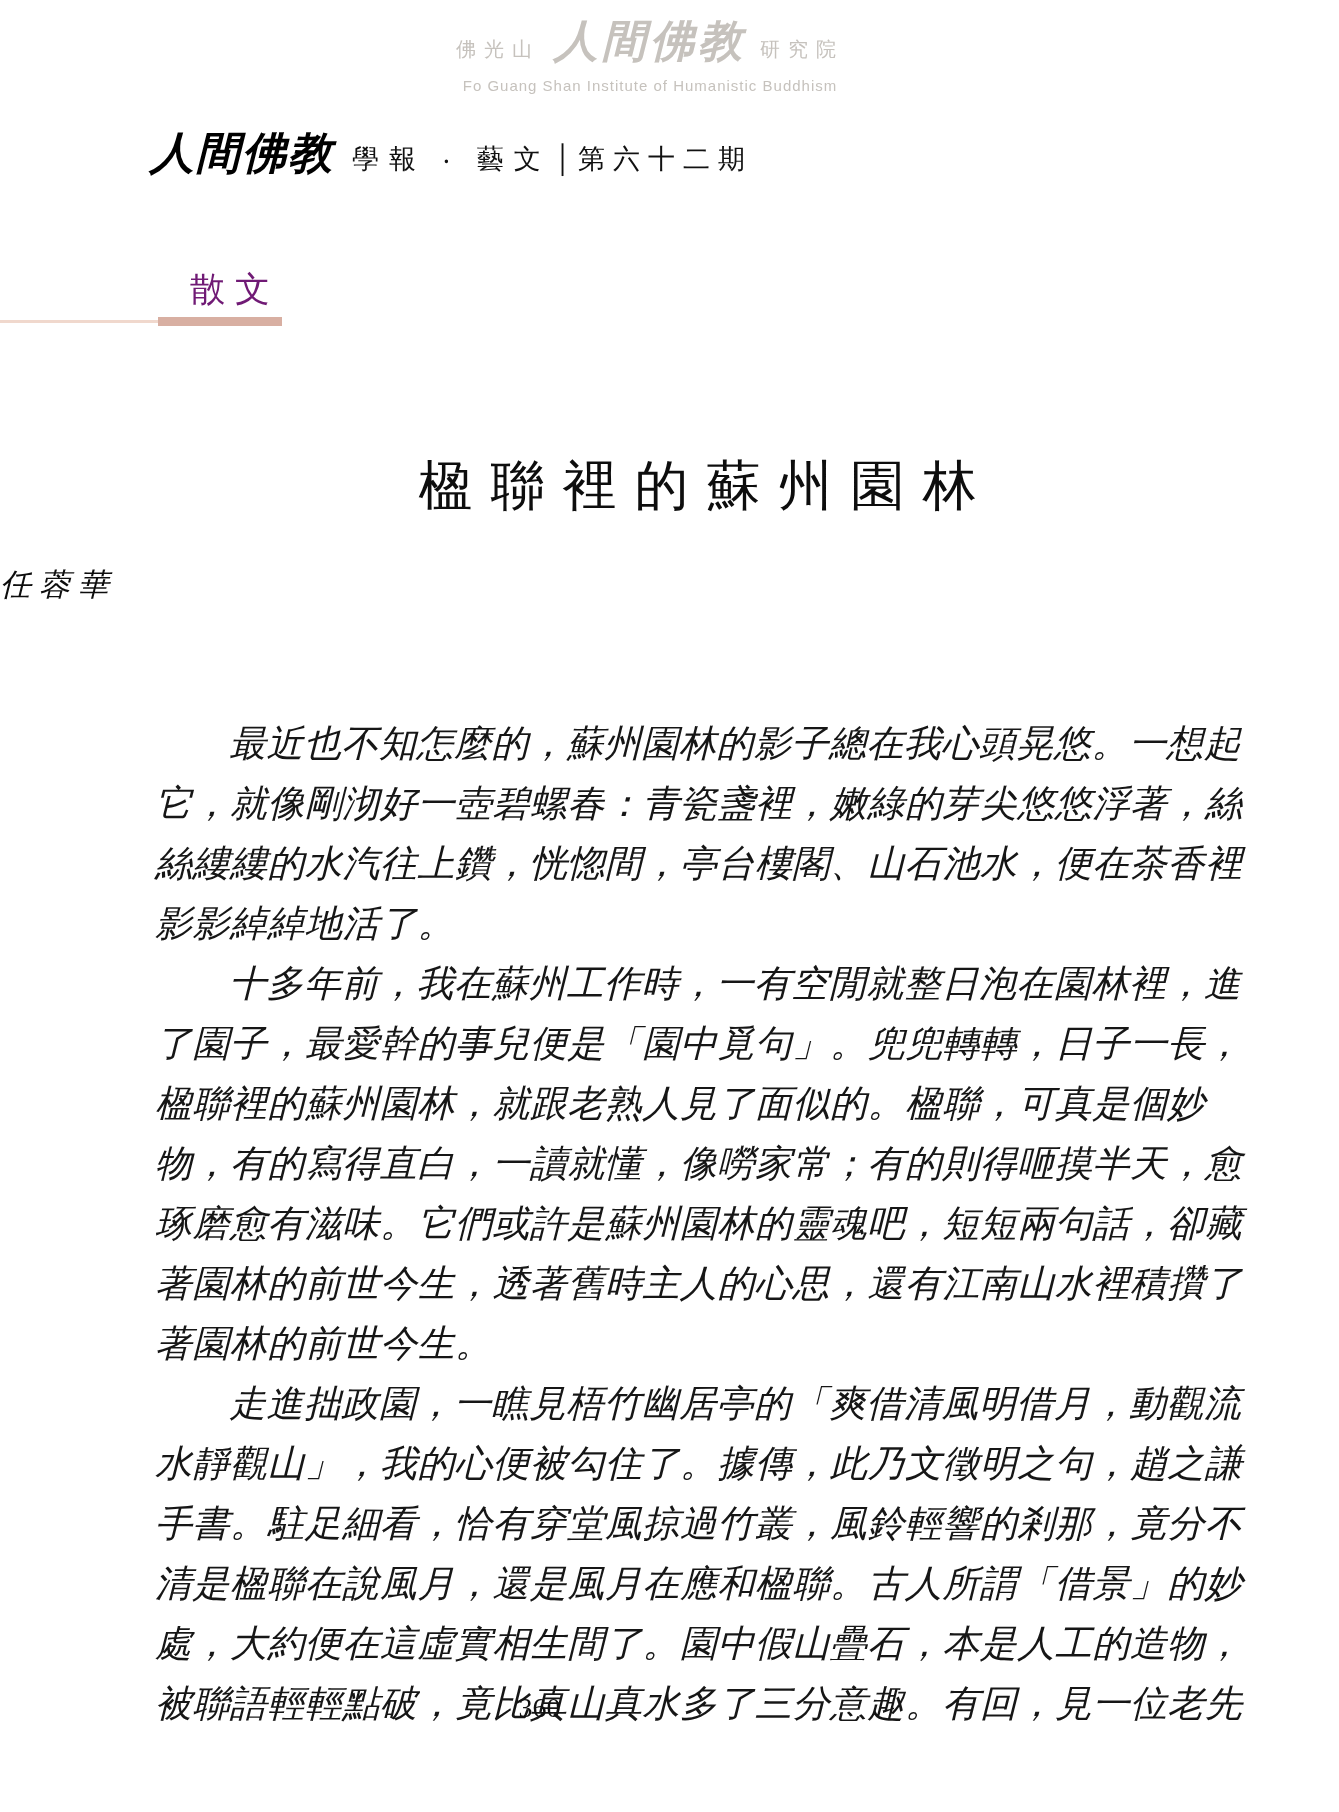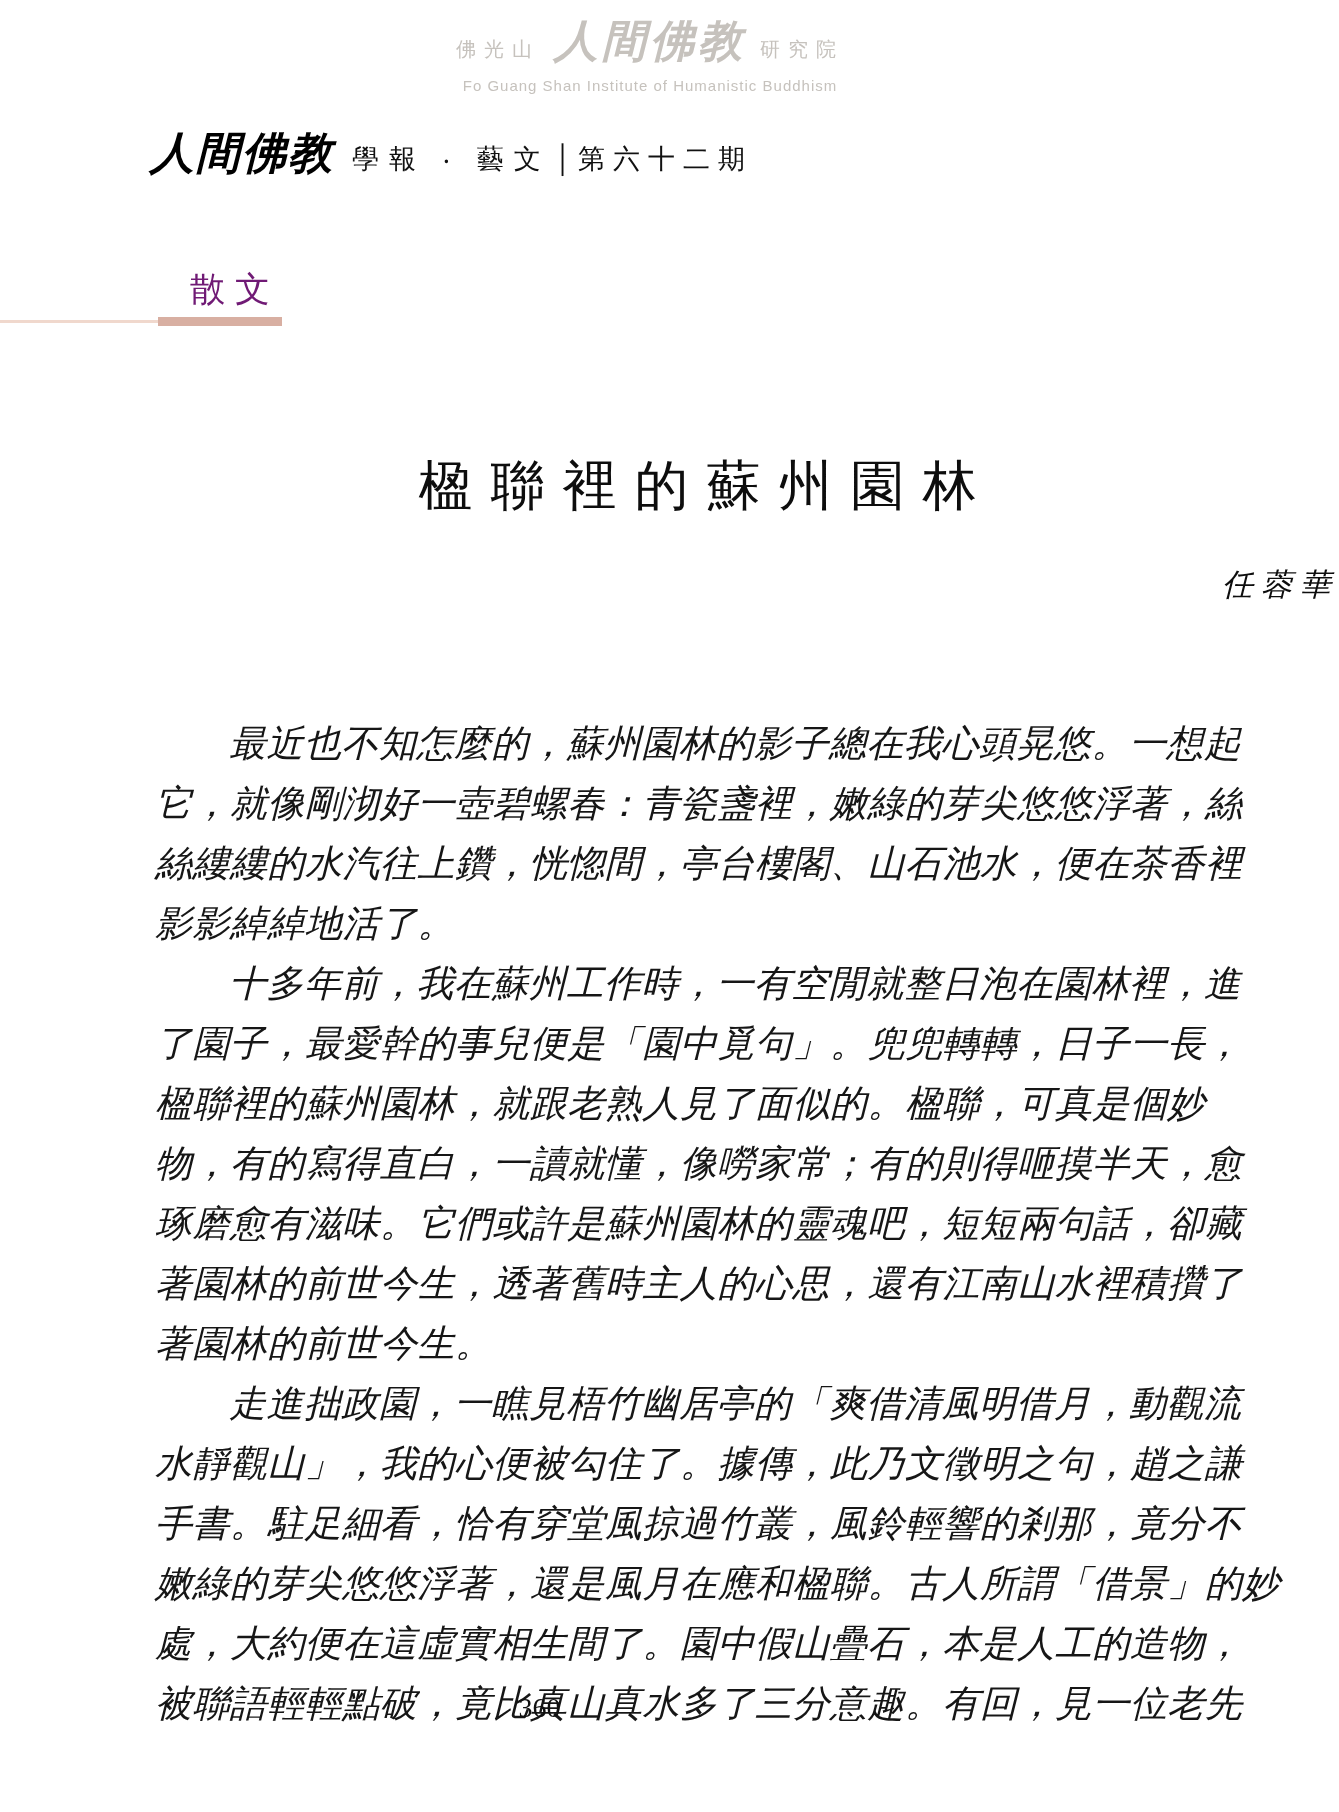--- a/index.html
+++ b/index.html
@@ -118,21 +118,21 @@
     letter-spacing:18px;
     color:#0d0d0d;
     white-space:nowrap;
     margin-left:37px;
   }
   .article-author{
     position:absolute;
     top:564px;
     left:0;
     width:1339px;
-    text-align:right;
+    text-align:left;
     font-size:31px;
     letter-spacing:8px;
     color:#0d0d0d;
     font-style:italic;
   }
 
   
   .article-body{
     position:absolute;
     top:714px;
@@ -198,20 +198,20 @@
       <div class="line indent">十多年前，我在蘇州工作時，一有空閒就整日泡在園林裡，進</div>
       <div class="line">了園子，最愛幹的事兒便是「園中覓句」。兜兜轉轉，日子一長，</div>
       <div class="line">楹聯裡的蘇州園林，就跟老熟人見了面似的。楹聯，可真是個妙</div>
       <div class="line">物，有的寫得直白，一讀就懂，像嘮家常；有的則得咂摸半天，愈</div>
       <div class="line">琢磨愈有滋味。它們或許是蘇州園林的靈魂吧，短短兩句話，卻藏</div>
       <div class="line">著園林的前世今生，透著舊時主人的心思，還有江南山水裡積攢了</div>
       <div class="line">著園林的前世今生。</div>
       <div class="line indent">走進拙政園，一瞧見梧竹幽居亭的「爽借清風明借月，動觀流</div>
       <div class="line">水靜觀山」，我的心便被勾住了。據傳，此乃文徵明之句，趙之謙</div>
       <div class="line">手書。駐足細看，恰有穿堂風掠過竹叢，風鈴輕響的剎那，竟分不</div>
-      <div class="line">嫩綠的芽尖悠悠浮著，還是風月在應和楹聯。古人所謂「借景」的妙</div>
+      <div class="line">清是楹聯在說風月，還是風月在應和楹聯。古人所謂「借景」的妙</div>
       <div class="line">處，大約便在這虛實相生間了。園中假山疊石，本是人工的造物，</div>
       <div class="line">被聯語輕輕點破，竟比真山真水多了三分意趣。有回，見一位老先</div>
     </div>
 
   <div class="page-number">360</div>
 
 </div>
 
 </body></html>

